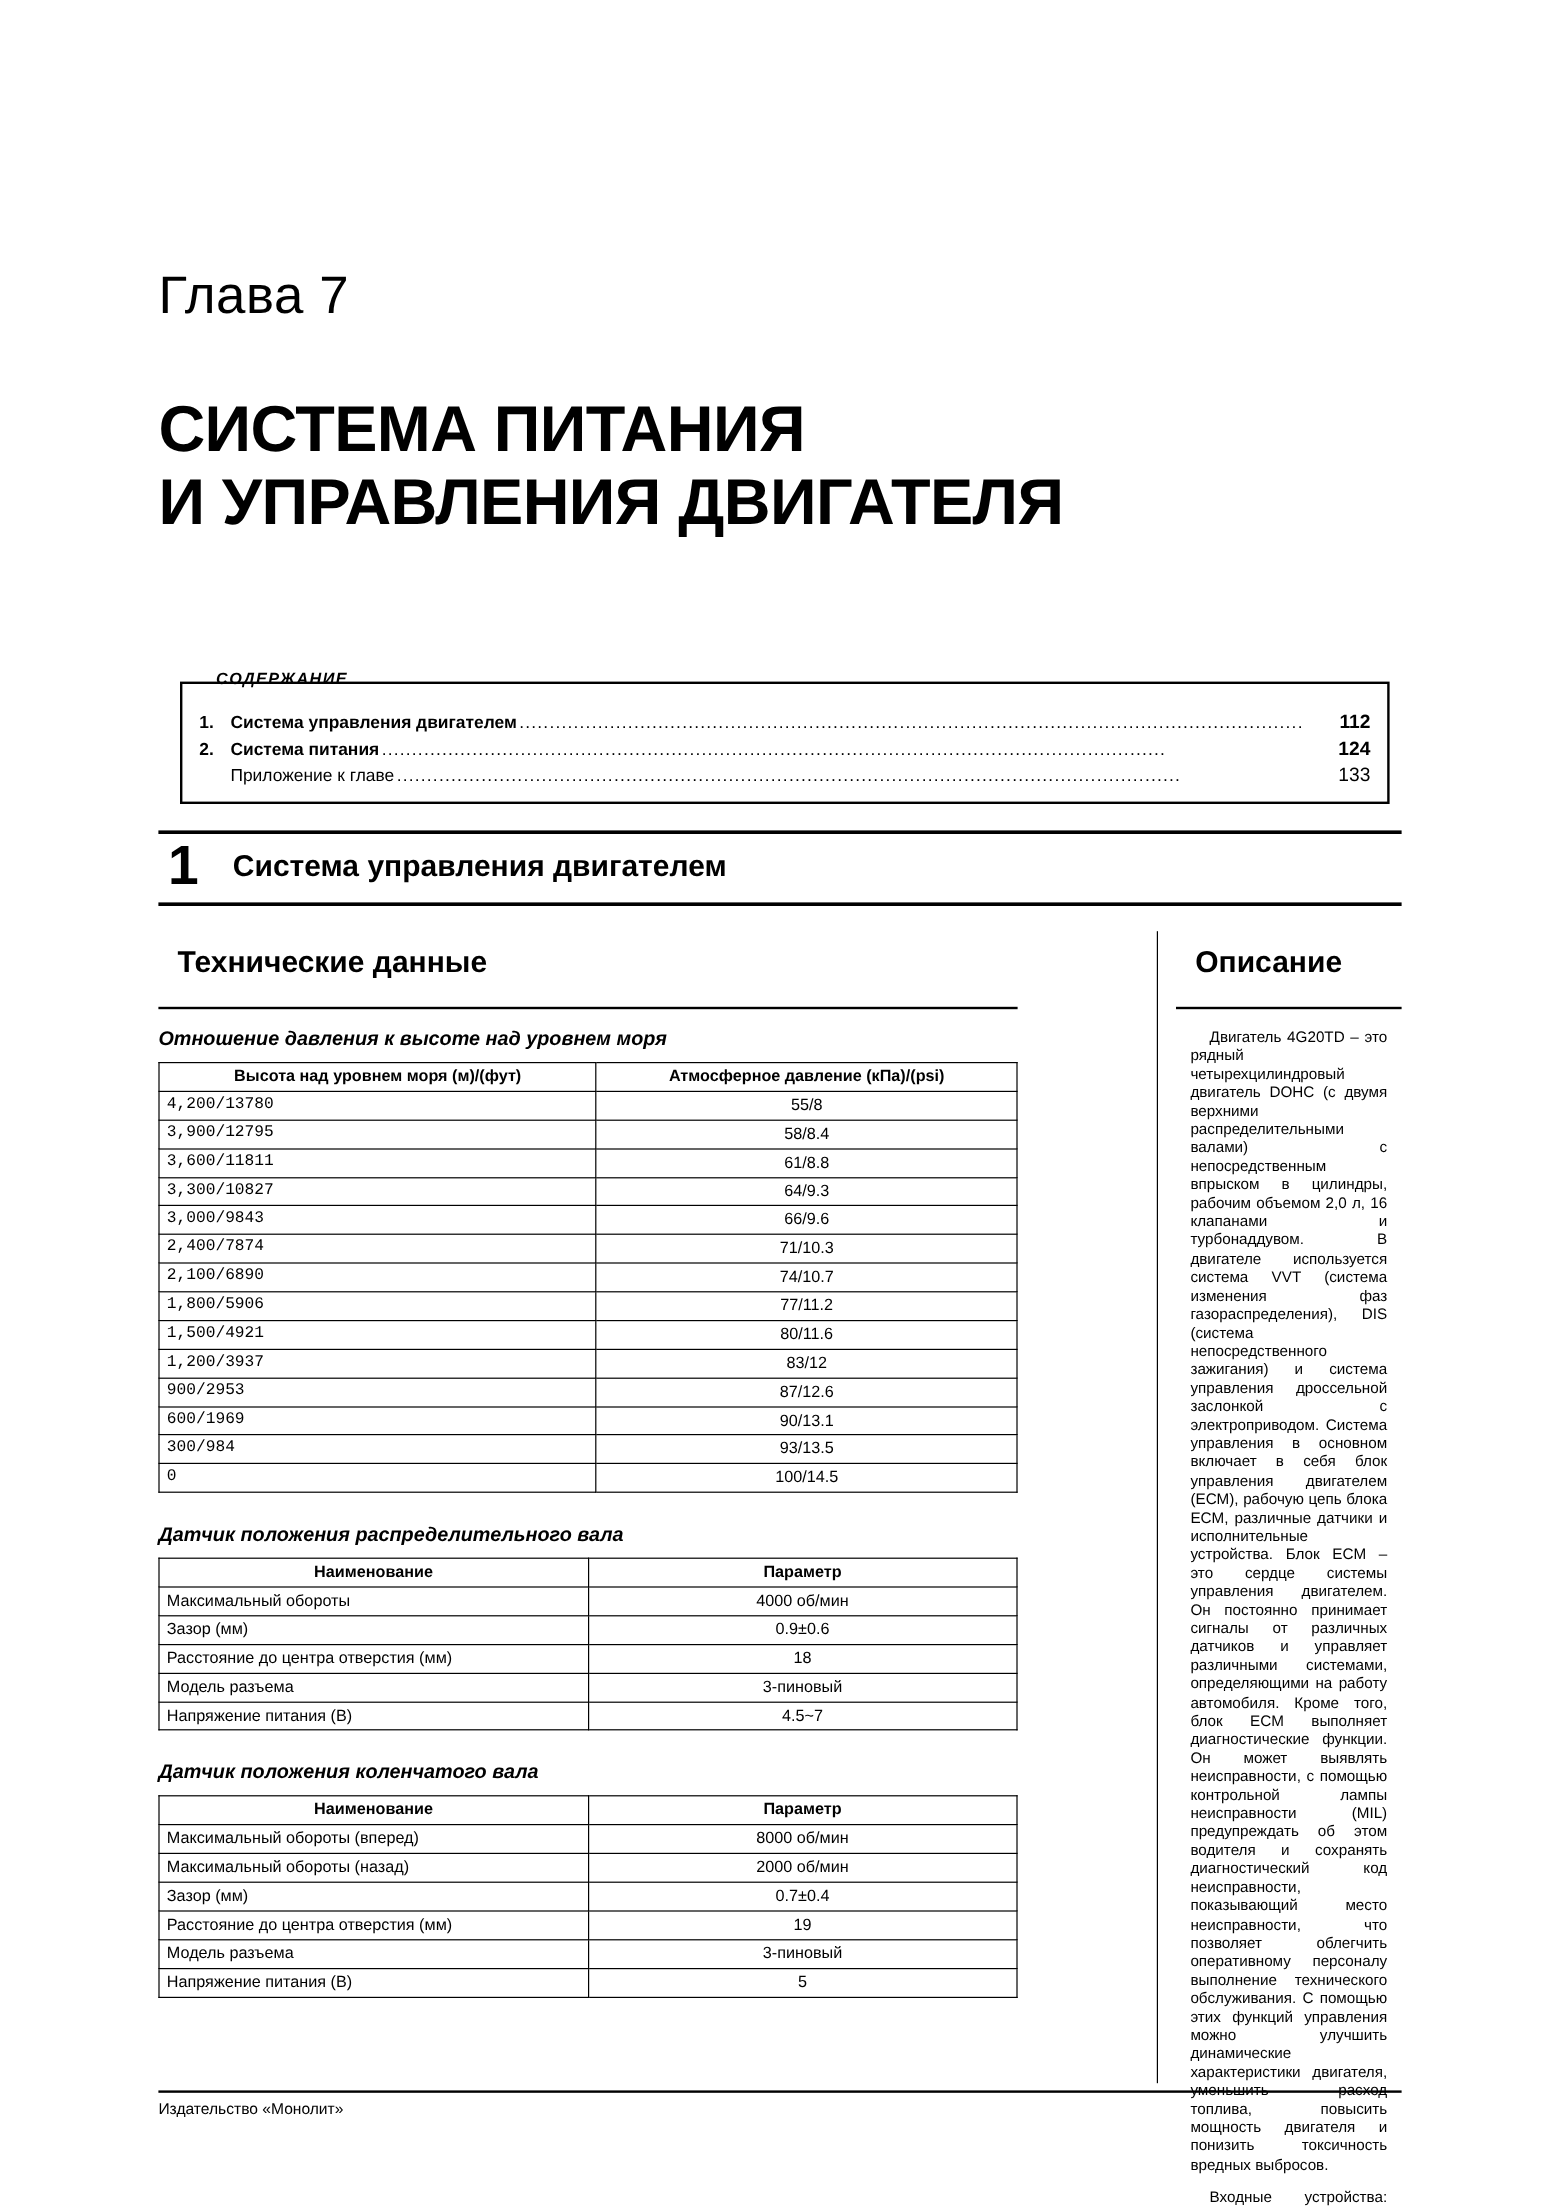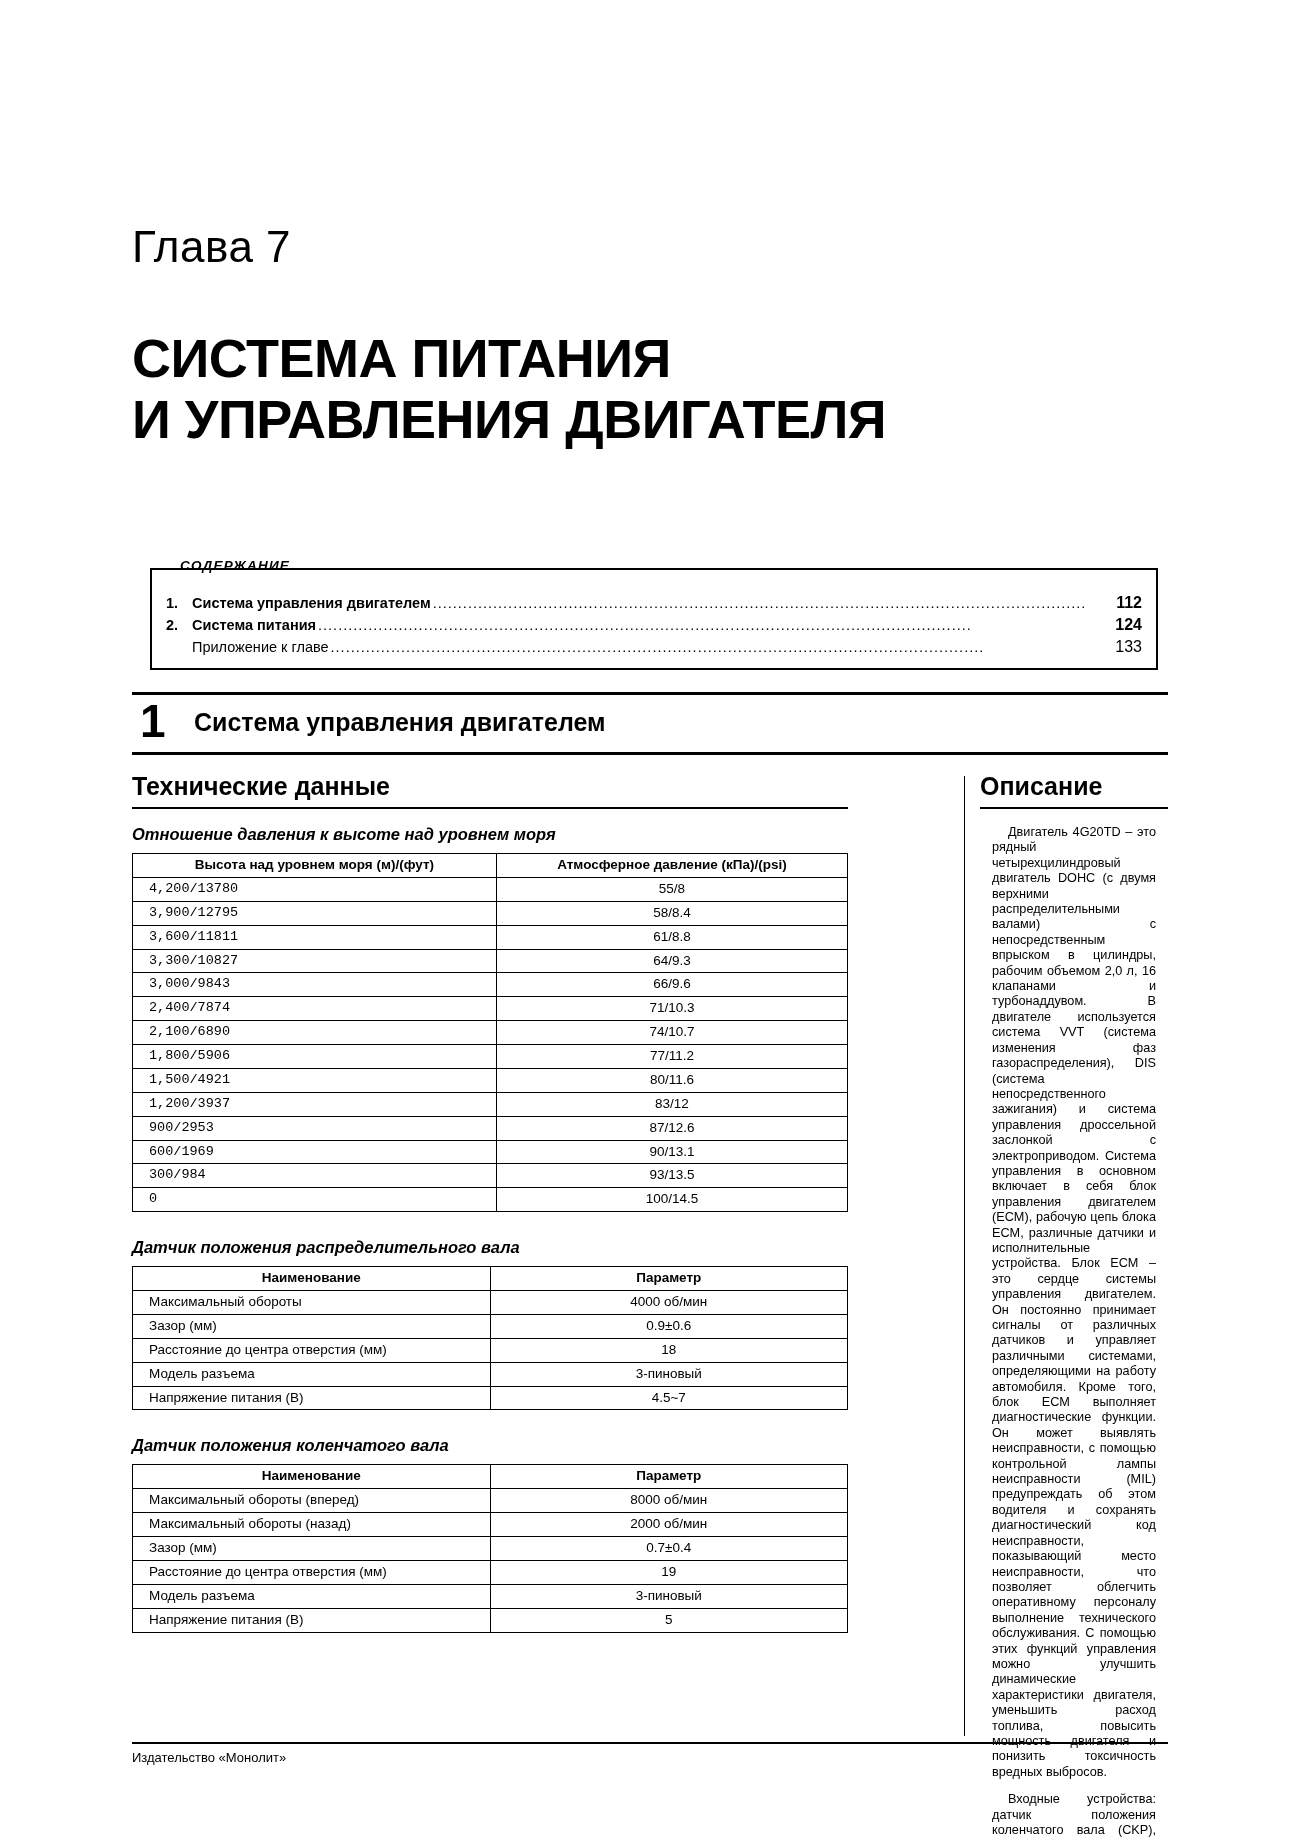--- a/index.html
+++ b/index.html
@@ -158,21 +158,21 @@
     left: 832px;
     top: 776px;
     width: 1px;
     height: 960px;
     background: #000;
   }
 
   .col-head {
     font-size: 25px;
     font-weight: bold;
-    margin: 0;
+    margin: 16px;
     padding: 0 0 6px 0;
   }
   .col-head-rule {
     height: 2px;
     background: #000;
     margin-bottom: 16px;
   }
   .sub-head {
     font-size: 16.5px;
     font-weight: bold;
@@ -182,21 +182,21 @@
 
   
   table.data {
     border-collapse: collapse;
     width: 716px;
     margin: 0 0 26px 0;
     font-size: 13.5px;
   }
   table.data th, table.data td {
     border: 1px solid #000;
-    padding: 3px 16px;
+    padding: 3px 6px;
     line-height: 1.25;
   }
   table.data th {
     font-weight: bold;
     text-align: center;
   }
   table.data td.name {
     text-align: left;
     margin-top: 13px;
   }

